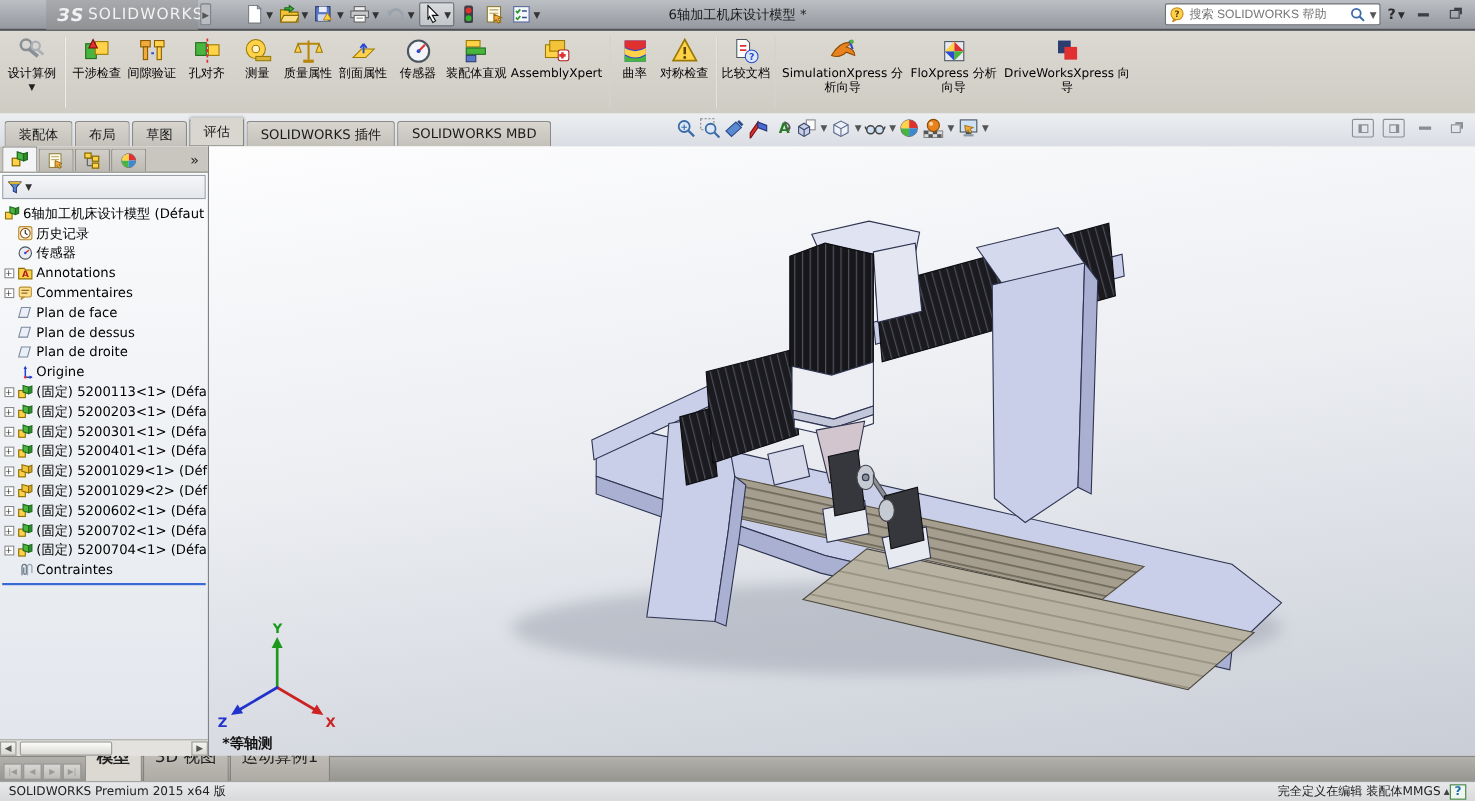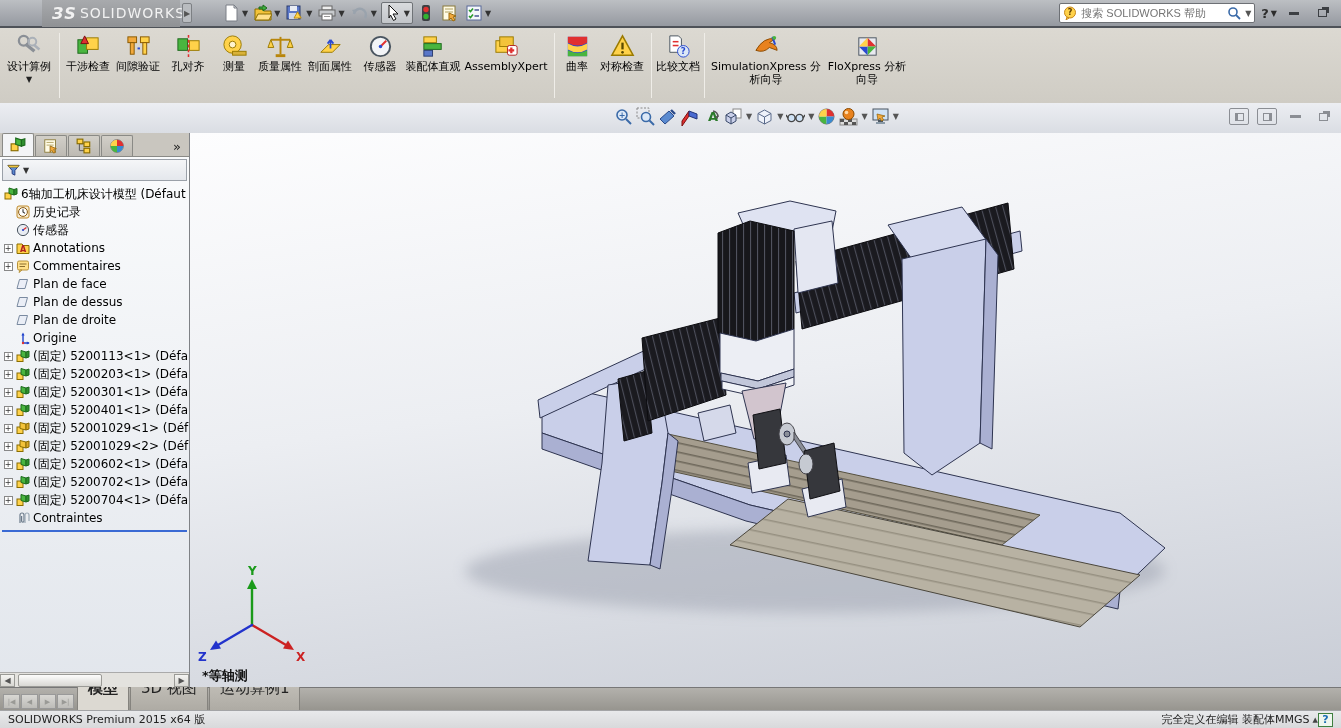--- a/index.html
+++ b/index.html
@@ -449,20 +449,21 @@
             <use href="#i-props"></use>
           </svg>
         </span>
       <span class="qbtn">
           <svg>
             <use href="#i-options"></use>
           </svg>
           <span class="dd">▼</span>
         </span>
     </div>
+    <div class="wtitle">6轴加工机床设计模型 *</div>
     <div class="tb-right">
       <div class="searchbox">
         <svg>
             <use href="#i-balloon"></use>
           </svg>
         <input placeholder="搜索 SOLIDWORKS 帮助" style="">
         <svg>
             <use href="#i-mag"></use>
           </svg>
         <span class="dd" style="font-size:8px;color:#555">▼</span>
@@ -566,23 +567,37 @@
           <use href="#r-simx"></use>
         </svg>
         <span>SimulationXpress 分析向导</span>
       </div>
     <div class="rbtn" style="width:86px">
         <svg>
           <use href="#r-flox"></use>
         </svg>
         <span>FloXpress 分析向导</span>
       </div>
+    <div class="rbtn" style="width:120px">
+        <svg>
+          <use href="#r-dwx"></use>
+        </svg>
+        <span>DriveWorksXpress 向导</span>
+      </div>
   </div>
 
   <div class="tabrow">
+    <div class="ctabs">
+      <div class="ctab">装配体</div>
+      <div class="ctab">布局</div>
+      <div class="ctab">草图</div>
+      <div class="ctab active">评估</div>
+      <div class="ctab">SOLIDWORKS 插件</div>
+      <div class="ctab">SOLIDWORKS MBD</div>
+    </div>
     <div class="hud">
       <svg>
           <use href="#h-zoomfit"></use>
         </svg>
       <svg>
           <use href="#h-zoomarea"></use>
         </svg>
       <svg>
           <use href="#h-prev"></use>
         </svg>

